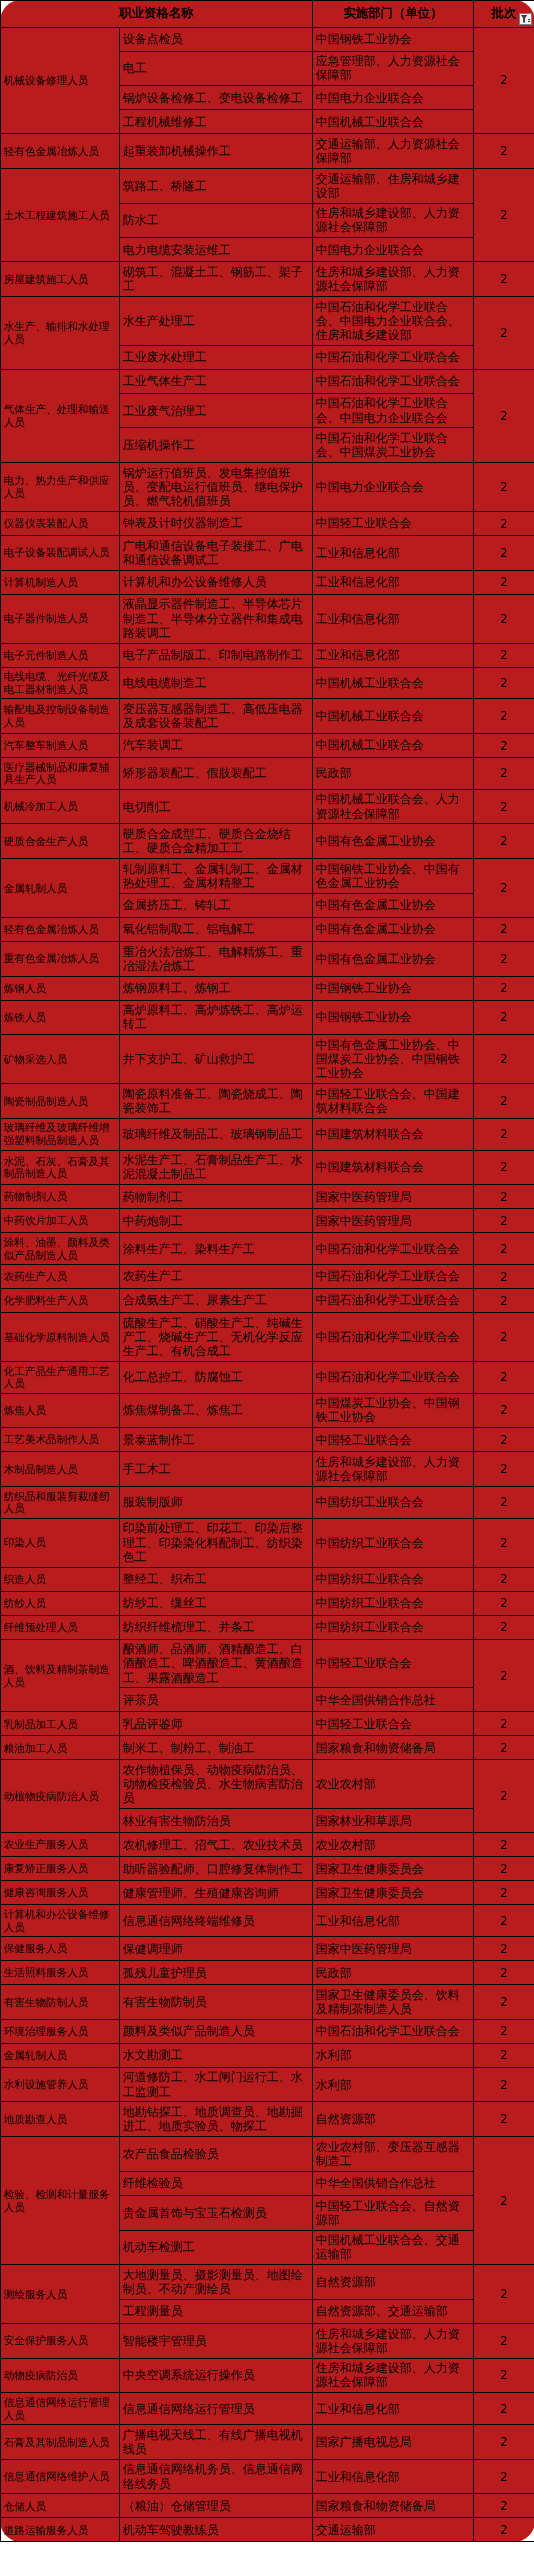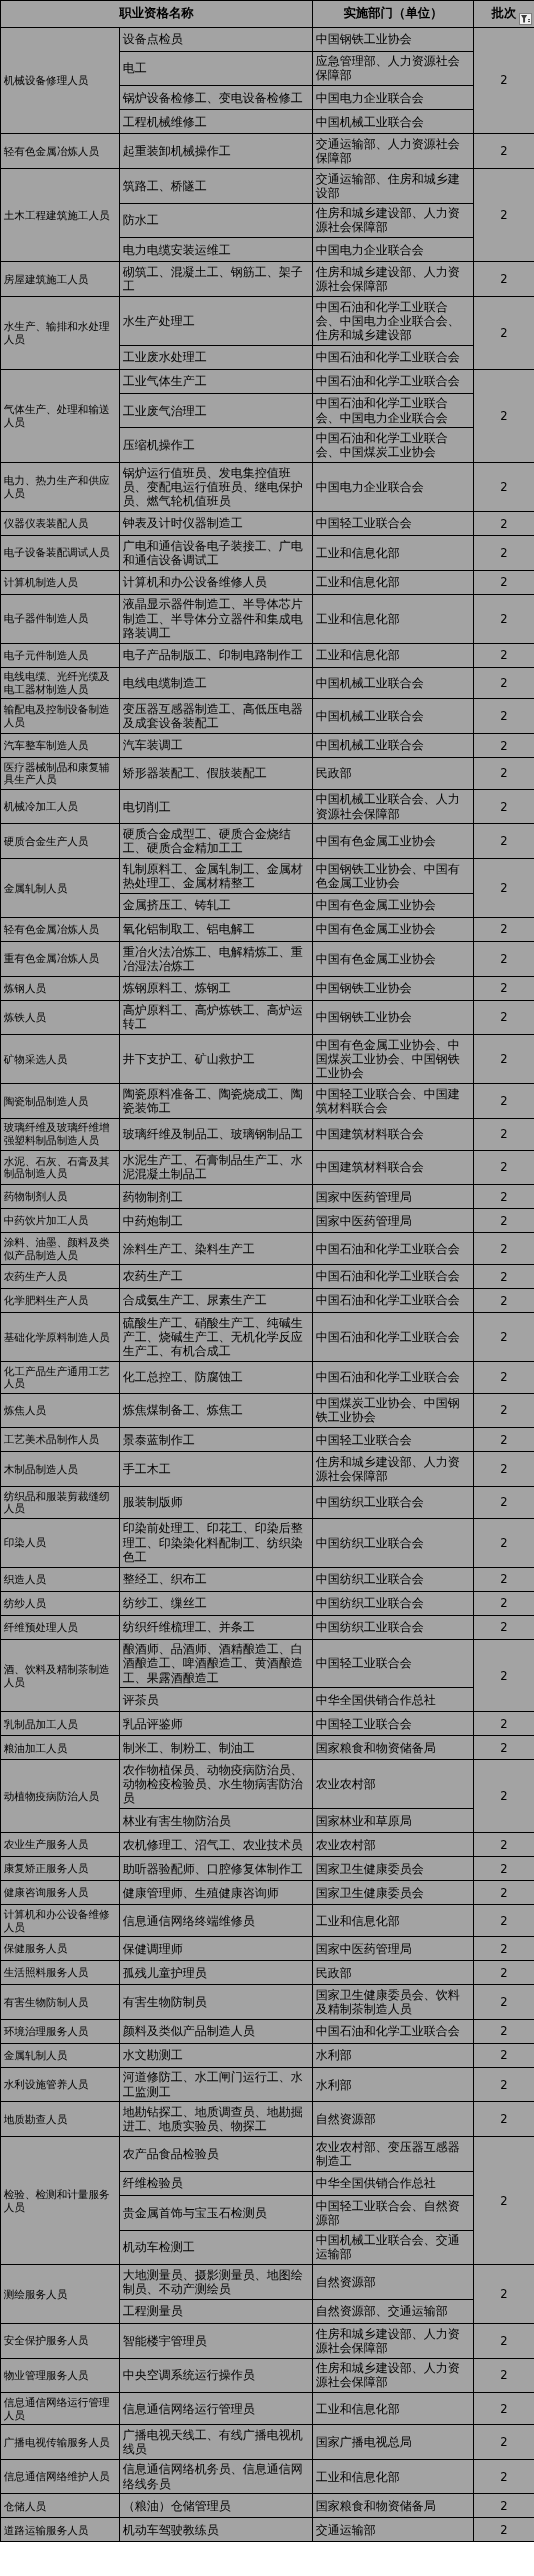--- a/index.html
+++ b/index.html
@@ -1,19 +1,19 @@
 <!DOCTYPE html>
 <html style="font-size:14px"><head>
 <meta charset="utf-8">
 <style>
   * { box-sizing: border-box; }
   html,body { margin:0; padding:0; background:#ffffff; }
   body { font-family:"DejaVu Sans","Liberation Sans",sans-serif; color:#000; }
   .sheet { width:534px; }
-  table { border-collapse:collapse; width:534px; table-layout:fixed; background:#a3a3a3; }
+  table { border-collapse:collapse; width:534px; table-layout:fixed; background:#b91c1c;border-radius:21px; }
   th, td { border:0.9px solid #000; vertical-align:middle; padding:2.7px 2.7px; word-break:break-all; }
   thead th { font-size:12.4px; font-weight:bold; text-align:center; height:26.5px; padding:1.8px; }
   td { height:24px; }
   td.cat  { font-size:10.6px;   line-height:1.2;  text-align:left; }
   td.occ  { font-size:12px; line-height:1.18; text-align:left; }
   td.dept { font-size:12px; line-height:1.18; text-align:left; }
   td.batch{ font-size:11.5px;   text-align:center; }
   th.batch-th { position:relative; }
   .filter-btn {
     position:absolute; right:1.8px; bottom:1.8px;
@@ -466,33 +466,33 @@
           <td class="occ">工程测量员</td>
           <td class="dept">自然资源部、交通运输部</td>
         </tr>
         <tr>
           <td rowspan="1" class="cat">安全保护服务人员</td>
           <td class="occ">智能楼宇管理员</td>
           <td class="dept">住房和城乡建设部、人力资源社会保障部</td>
           <td rowspan="1" class="batch">2</td>
         </tr>
         <tr>
-          <td rowspan="1" class="cat">物业管理服务人员</td>
+          <td rowspan="1" class="cat">动物疫病防治员</td>
           <td class="occ">中央空调系统运行操作员</td>
           <td class="dept">住房和城乡建设部、人力资源社会保障部</td>
           <td rowspan="1" class="batch">2</td>
         </tr>
         <tr>
           <td rowspan="1" class="cat">信息通信网络运行管理人员</td>
           <td class="occ">信息通信网络运行管理员</td>
           <td class="dept">工业和信息化部</td>
           <td rowspan="1" class="batch">2</td>
         </tr>
         <tr>
-          <td rowspan="1" class="cat">广播电视传输服务人员</td>
+          <td rowspan="1" class="cat">石膏及其制品制造人员</td>
           <td class="occ">广播电视天线工、有线广播电视机线员</td>
           <td class="dept">国家广播电视总局</td>
           <td rowspan="1" class="batch">2</td>
         </tr>
         <tr>
           <td rowspan="1" class="cat">信息通信网络维护人员</td>
           <td class="occ">信息通信网络机务员、信息通信网络线务员</td>
           <td class="dept">工业和信息化部</td>
           <td rowspan="1" class="batch">2</td>
         </tr>

